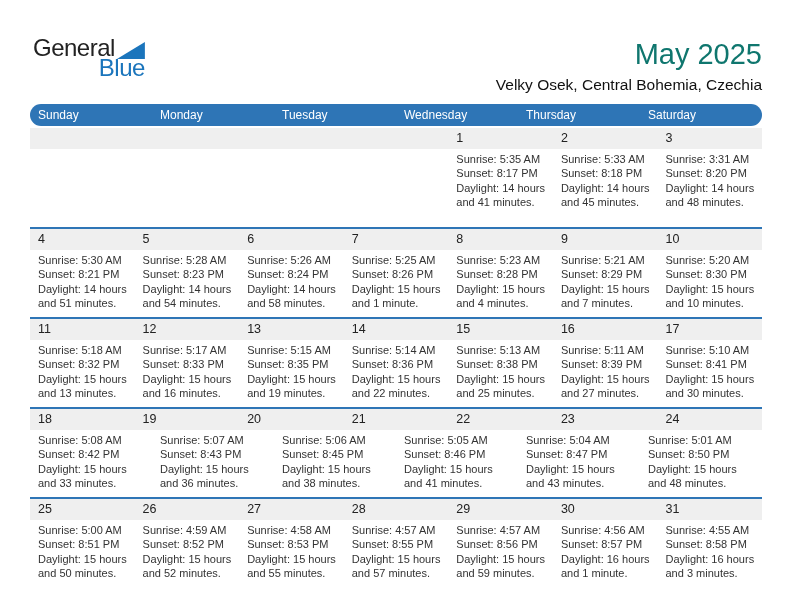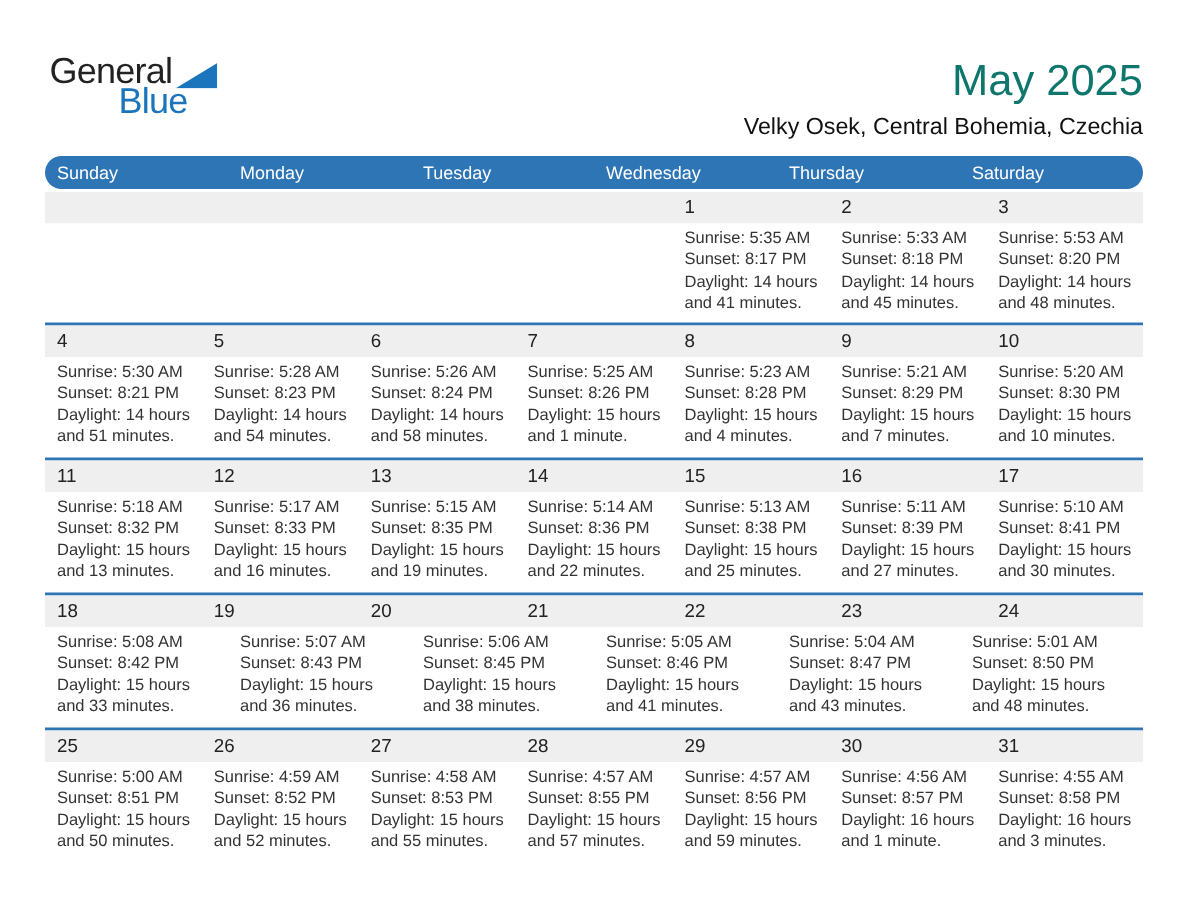--- a/index.html
+++ b/index.html
@@ -23,21 +23,21 @@
   .logo-general{
     font-size:24px;color:#222222;letter-spacing:-0.5px;line-height:24px;
   }
   .logo-triangle{
     width:28px;height:17px;background:var(--logo-blue);
     clip-path:polygon(0 100%,100% 0,100% 100%);
     margin-left:2px;margin-bottom:1px;
   }
   .logo-blue-text{
     font-size:24px;color:var(--logo-blue);letter-spacing:-0.5px;line-height:22px;
-    margin-left:46px;margin-top:-3px;
+    margin-left:46px;margin-top:-3px;text-align:right;
   }
 
   .titles{position:absolute;right:30px;top:38px;text-align:right;}
   .month-title{font-size:29px;color:#0f766e;line-height:32px;}
   .location-subtitle{font-size:15.5px;color:#111111;margin-top:6px;}
 
   
   .calendar{position:absolute;left:30px;top:104px;width:732px;}
   .weekday-row{
     display:flex;background:var(--header-blue);height:22px;margin-bottom:2px;border-radius:11px;
@@ -46,21 +46,21 @@
     flex:1 1 0;color:#ffffff;font-size:12px;line-height:22px;padding-left:8px;
     white-space:nowrap;overflow:hidden;
   }
   .week{width:100%;}
   .week.bordered{border-top:2px solid var(--header-blue);}
   .day-band{display:flex;background:var(--band-gray);height:21px;}
   .day-num{
     flex:1 1 0;font-size:12.5px;color:#222222;line-height:21px;padding-left:8px;
   }
   .details-row{display:flex;height:67px;background:#ffffff;}
-  .week:first-child .details-row{height:66px;}
+  .week:first-child .details-row{height:78px;}
   .day-details{
     flex:1 1 0;padding:3px 7px 0 8px;
   }
   .detail-line{
     font-size:11px;line-height:14.4px;color:#333333;
   }
 </style>
 </head>
 <body>
 
@@ -108,21 +108,21 @@
               <div class="detail-line">Sunrise: 5:35 AM</div>
               <div class="detail-line">Sunset: 8:17 PM</div>
               <div class="detail-line">Daylight: 14 hours and 41 minutes.</div>
             </div>
             <div class="day-details">
               <div class="detail-line">Sunrise: 5:33 AM</div>
               <div class="detail-line">Sunset: 8:18 PM</div>
               <div class="detail-line">Daylight: 14 hours and 45 minutes.</div>
             </div>
             <div class="day-details">
-              <div class="detail-line">Sunrise: 5:53 AM</div>
+              <div class="detail-line">Sunrise: 3:31 AM</div>
               <div class="detail-line">Sunset: 8:20 PM</div>
               <div class="detail-line">Daylight: 14 hours and 48 minutes.</div>
             </div>
           </div>
         </div>
         <div class="week bordered">
           <div class="day-band">
             <div class="day-num">4</div>
             <div class="day-num">5</div>
             <div class="day-num">6</div>

